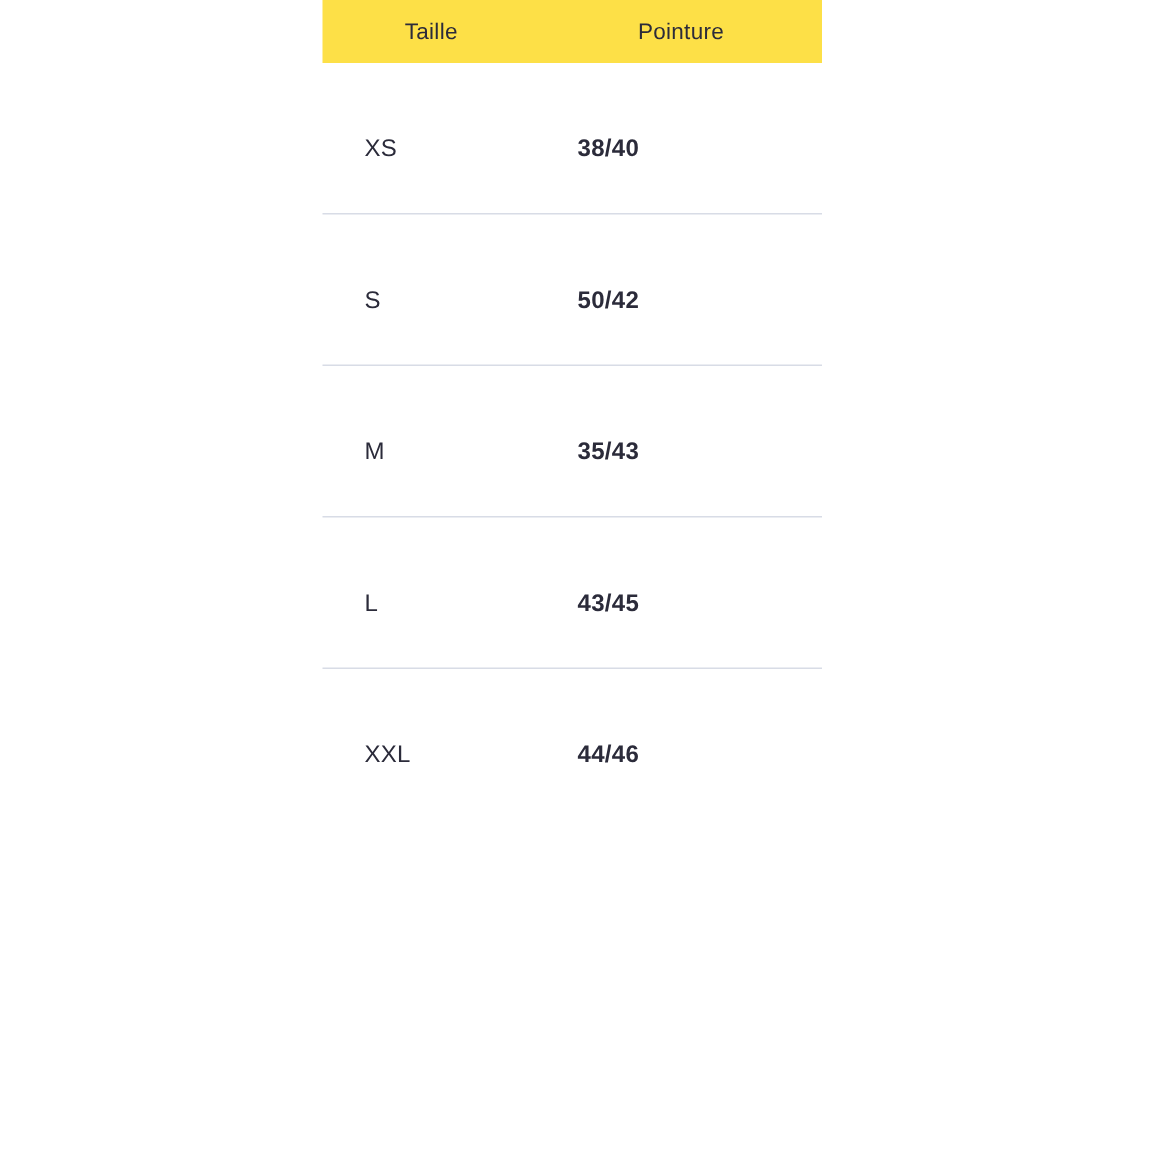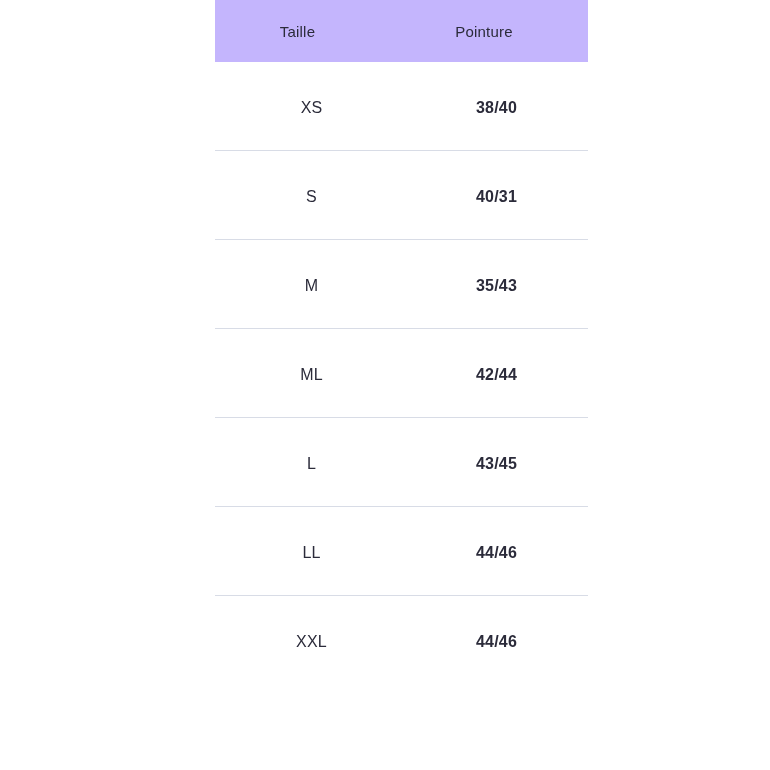--- a/index.html
+++ b/index.html
@@ -22,47 +22,47 @@
     width: 333px;
   }
 
   table.size-table {
     border-collapse: collapse;
     width: 333px;
     table-layout: fixed;
   }
 
   table.size-table thead th {
-    background: #c4b5fd;
+    background: #fde047;
     font-size: 15px;
     font-weight: 400;
     color: #2b2b3a;
     height: 42px;
-    padding: 10px;
+    padding: 0;
     text-align: center;
     vertical-align: middle;
     letter-spacing: 0.2px;
   }
 
   table.size-table thead th.col-size {
     width: 145px;
   }
   table.size-table thead th.col-shoe {
     width: 188px;
     margin-top: 19px;
   }
 
   table.size-table tbody td {
     height: 84px;
-    padding: 4px 0 0 28px;
+    padding: 16px 0 0 28px;
     font-size: 16px;
     font-weight: 400;
     color: #2b2b3a;
     vertical-align: middle;
-    text-align: center;
+    text-align: left;
     border-bottom: 1px solid #d8dce6;
     letter-spacing: 0.2px;
   }
 
   table.size-table tbody td.shoe-cell {
     padding-left: 25px;
     font-weight: bold;
   }
 
   table.size-table tbody tr:last-child td {
@@ -80,37 +80,29 @@
         <th class="col-shoe">Pointure</th>
       </tr>
     </thead>
     <tbody>
       <tr>
         <td class="size-cell">XS</td>
         <td class="shoe-cell">38/40</td>
       </tr>
       <tr>
         <td class="size-cell">S</td>
-        <td class="shoe-cell">40/31</td>
+        <td class="shoe-cell">50/42</td>
       </tr>
       <tr>
         <td class="size-cell">M</td>
         <td class="shoe-cell">35/43</td>
       </tr>
       <tr>
-        <td class="size-cell">ML</td>
-        <td class="shoe-cell">42/44</td>
-      </tr>
-      <tr>
         <td class="size-cell">L</td>
         <td class="shoe-cell">43/45</td>
-      </tr>
-      <tr>
-        <td class="size-cell">LL</td>
-        <td class="shoe-cell">44/46</td>
       </tr>
       <tr>
         <td class="size-cell">XXL</td>
         <td class="shoe-cell">44/46</td>
       </tr>
     </tbody>
   </table>
 </div>
 
 </body></html>

